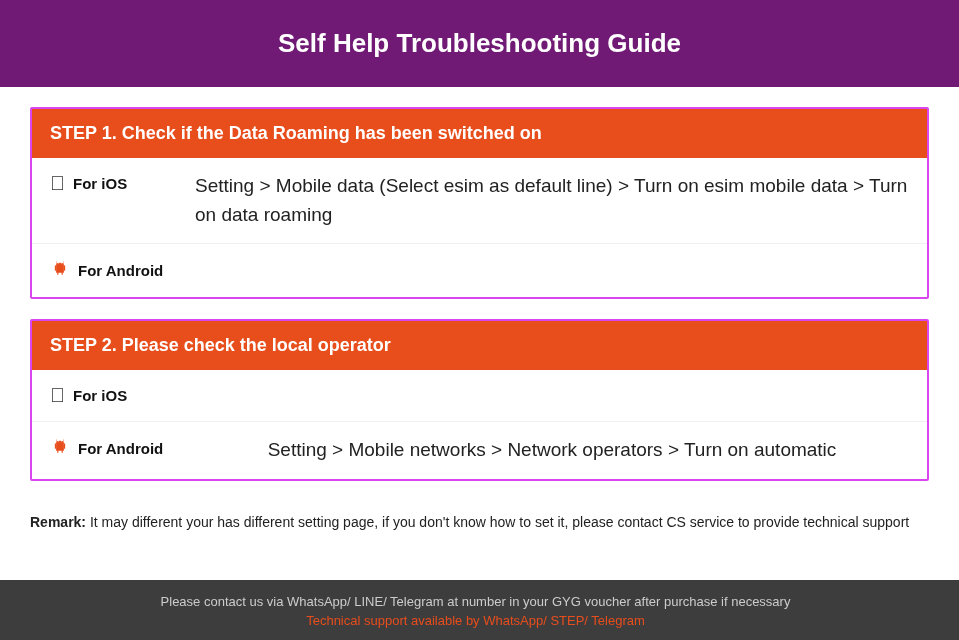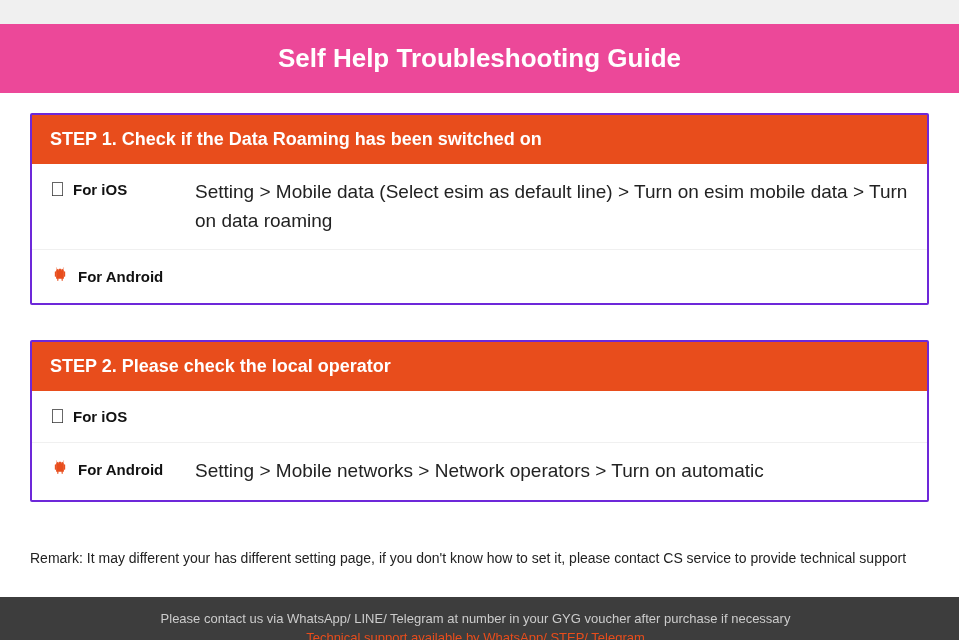--- a/index.html
+++ b/index.html
@@ -6,41 +6,40 @@
     body {
       font-family: Arial, sans-serif;
       background: #f0f0f0;
       width: 959px;
       min-height: 640px;
       display: flex;
       flex-direction: column;
     }
 
     .header {
-      background: #ec4899;
+      background: #701a75;
       color: white;
       text-align: center;
-      padding: 19px 20px;
-      margin-top: 24px;
+      padding: 28px 20px;
     }
 
     .header h1 {
       font-size: 26px;
       font-weight: bold;
     }
 
     .main-content {
       background: white;
       flex: 1;
       padding: 20px 30px;
     }
 
     .step-card {
-      border: 2px solid #6d28d9;
-      margin-bottom: 35px;
+      border: 2px solid #d946ef;
+      margin-bottom: 20px;
       border-radius: 2px;
       overflow: hidden;
     }
 
     .step-header {
       background: #e84d1c;
       color: white;
       padding: 14px 18px;
       font-size: 18px;
       font-weight: bold;
@@ -52,20 +51,21 @@
 
     .step-row {
       display: flex;
       align-items: flex-start;
       padding: 14px 18px;
       border-bottom: 1px solid #f0f0f0;
     }
 
     .step-row:last-child {
       border-bottom: none;
+      text-align: center;
     }
 
     .platform-label {
       display: flex;
       align-items: center;
       min-width: 145px;
       font-weight: bold;
       font-size: 15px;
       color: #111;
       gap: 8px;
@@ -91,21 +91,21 @@
     }
 
     .remark-section {
       padding: 10px 0 8px 0;
       font-size: 14px;
       color: #222;
       line-height: 1.6;
     }
 
     .remark-section .remark-bold {
-      font-weight: normal;
+      font-weight: bold;
       text-align: right;
     }
 
     .footer {
       background: #3d3d3d;
       color: #ccc;
       text-align: center;
       padding: 14px 20px 12px 12px;
       font-size: 13px;
     }

